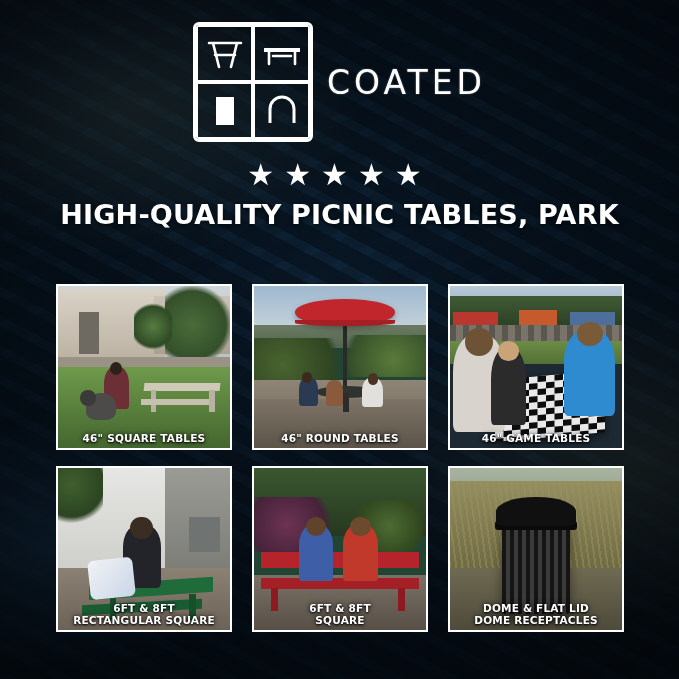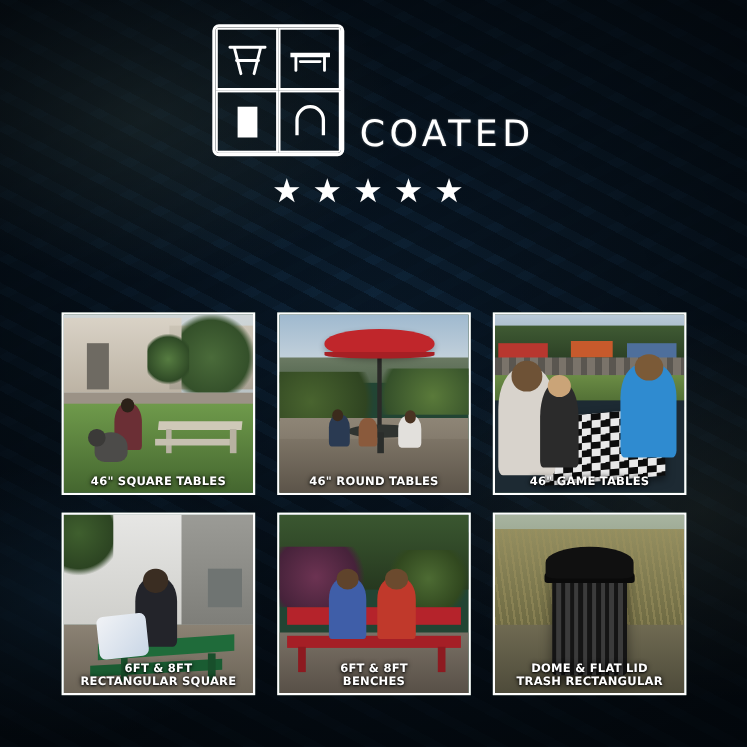--- a/index.html
+++ b/index.html
@@ -51,21 +51,21 @@
     height: 679px;
   }
 
   
   .logo-row {
     position: absolute;
     top: 22px;
     left: 0;
     width: 679px;
     display: flex;
-    align-items: flex-end;
+    align-items: center;
     justify-content: center;
   }
   .logo-mark {
     width: 120px;
     height: 120px;
     border: 3px solid #ffffff;
     border-radius: 6px;
     display: grid;
     grid-template-columns: 1fr 1fr;
     grid-template-rows: 1fr 1fr;
@@ -300,20 +300,21 @@
       <div class="logo-text">
         <span class="logo-word">COATED</span>
       </div>
     </div>
 
     <div class="stars">
       <span class="star">★</span><span class="star">★</span><span class="star">★</span><span class="star">★</span><span class="star">★</span>
     </div>
 
     <div class="headline">
+      <span class="headline-line">HIGH-QUALITY PICNIC TABLES, PARK</span>
     </div>
 
     <div class="grid">
 
       <div class="tile">
         <div class="photo">
           <div class="t1-sky"></div>
             <div class="t1-bldg"></div>
             <div class="t1-bldg2"></div>
           <div class="t1-door"></div>
@@ -414,34 +415,34 @@
             <div class="t5-benchseat"></div>
           <div class="t5-bleg1"></div>
             <div class="t5-bleg2"></div>
           <div class="t5-boy1"></div>
             <div class="t5-boy1h"></div>
           <div class="t5-boy2"></div>
             <div class="t5-boy2h"></div>
         </div>
         <div class="tile-caption">
           <span>6FT &amp; 8FT</span><br>
-          <span>BENCHES</span>
+          <span>SQUARE</span>
         </div>
       </div>
 
       <div class="tile">
         <div class="photo">
           <div class="t6-sky"></div>
             <div class="t6-grass"></div>
             <div class="t6-ground"></div>
           <div class="t6-can"></div>
             <div class="t6-lidband"></div>
             <div class="t6-lid"></div>
         </div>
         <div class="tile-caption">
           <span>DOME &amp; FLAT LID</span><br>
-          <span>TRASH RECTANGULAR</span>
+          <span>DOME RECEPTACLES</span>
         </div>
       </div>
 
     </div>
   </div>
 </div>
 
 </body></html>

